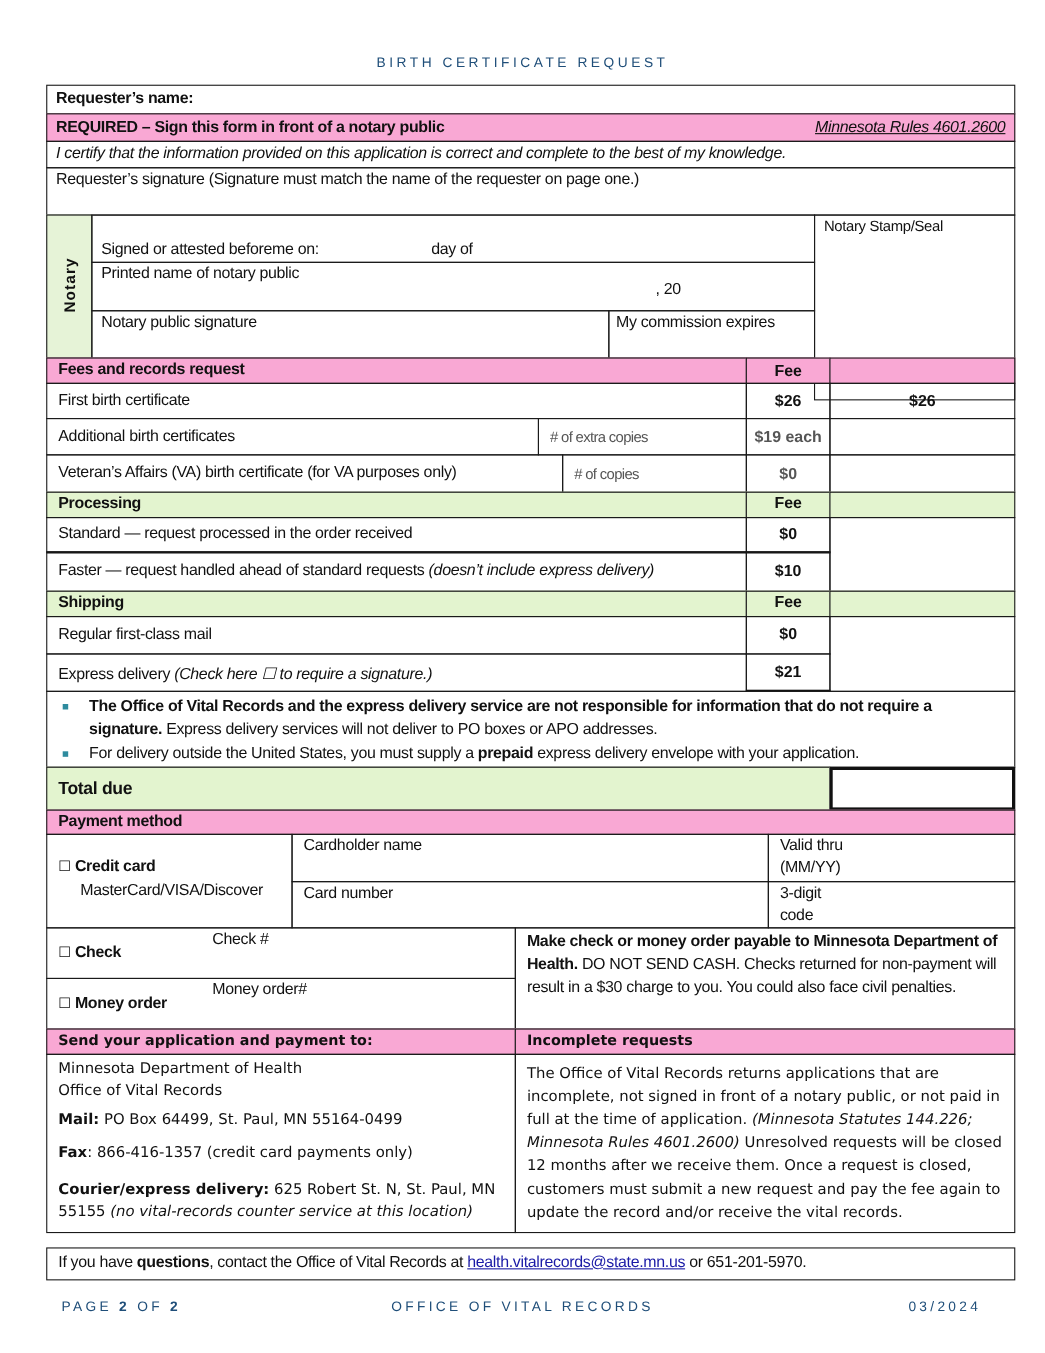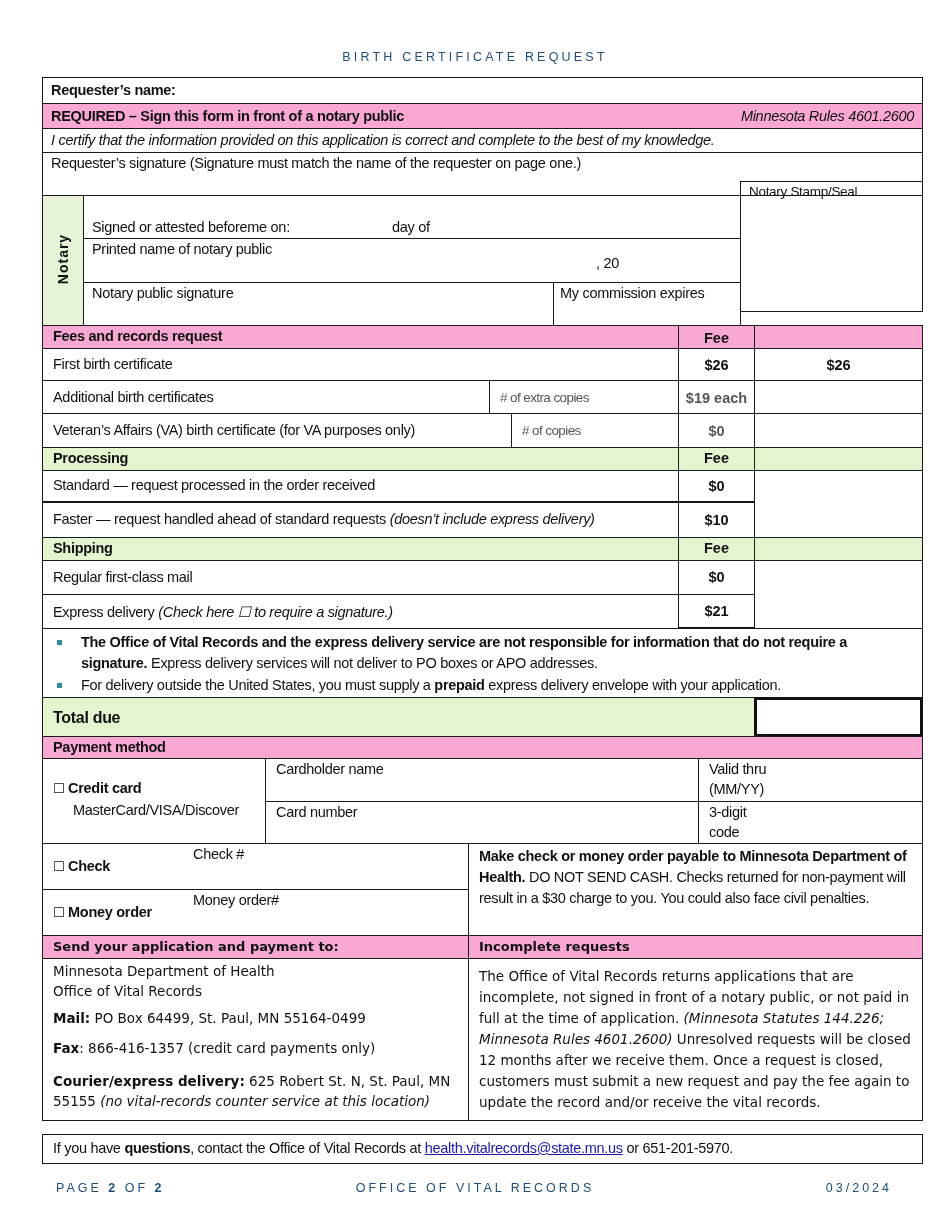--- a/index.html
+++ b/index.html
@@ -33,21 +33,21 @@
 <body>
 
 <div class="page-title">BIRTH CERTIFICATE REQUEST</div>
 
 <div class="bx" style="left:42px; top:77px; width:881px; height:27px;">
   <span class="lbl b narrow" style="left:8px; top:4px;">Requester’s name:</span>
 </div>
 
 <div class="bx green" style="left:42px; top:103px; width:881px; height:26px;">
   <span class="lbl b narrow" style="left:8px; top:4px;">REQUIRED – Sign this form in front of a notary public</span>
-  <span class="lbl i narrow" style="right:8px; top:4px;">Minnesota Rules 4601.2600</span>
+  <span class="lbl i narrow" style="right:8px; top:4px;text-decoration:underline;">Minnesota Rules 4601.2600</span>
 </div>
 
 <div class="bx" style="left:42px; top:128px; width:881px; height:25px;">
   <span class="lbl i narrow" style="left:8px; top:3px;">I certify that the information provided on this application is correct and complete to the best of my knowledge.</span>
 </div>
 
 <div class="bx" style="left:42px; top:152px; width:881px; height:44px;">
   <span class="lbl narrow" style="left:8px; top:2px;">Requester’s signature (Signature must match the name of the requester on page one.)</span>
 </div>
 
@@ -61,21 +61,21 @@
 </div>
 <div class="bx" style="left:83px; top:238px; width:658px; height:45px;">
   <span class="lbl narrow" style="left:8px; top:2px;">Printed name of notary public</span>
 </div>
 <div class="bx" style="left:83px; top:282px; width:471px; height:44px;">
   <span class="lbl narrow" style="left:8px; top:2px;">Notary public signature</span>
 </div>
 <div class="bx" style="left:553px; top:282px; width:188px; height:44px;">
   <span class="lbl narrow" style="left:6px; top:2px;">My commission expires</span>
 </div>
-<div class="bx" style="left:740px; top:181px; width:183px; height:131px;">
+<div class="bx" style="left:740px; top:195px; width:183px; height:169px;">
   <span class="lbl narrow" style="left:8px; top:2px; font-size:13.5px;">Notary Stamp/Seal</span>
 </div>
 
 <div class="bx green" style="left:42px; top:325px; width:637px; height:24px;">
   <span class="lbl b narrow" style="left:10px; top:2px;">Fees and records request</span>
 </div>
 <div class="bx green" style="left:678px; top:325px; width:77px; height:24px;">
   <span class="fee-cell" style="left:0; width:100%; top:4px;">Fee</span>
 </div>
 <div class="bx green" style="left:754px; top:325px; width:169px; height:24px;"></div>

